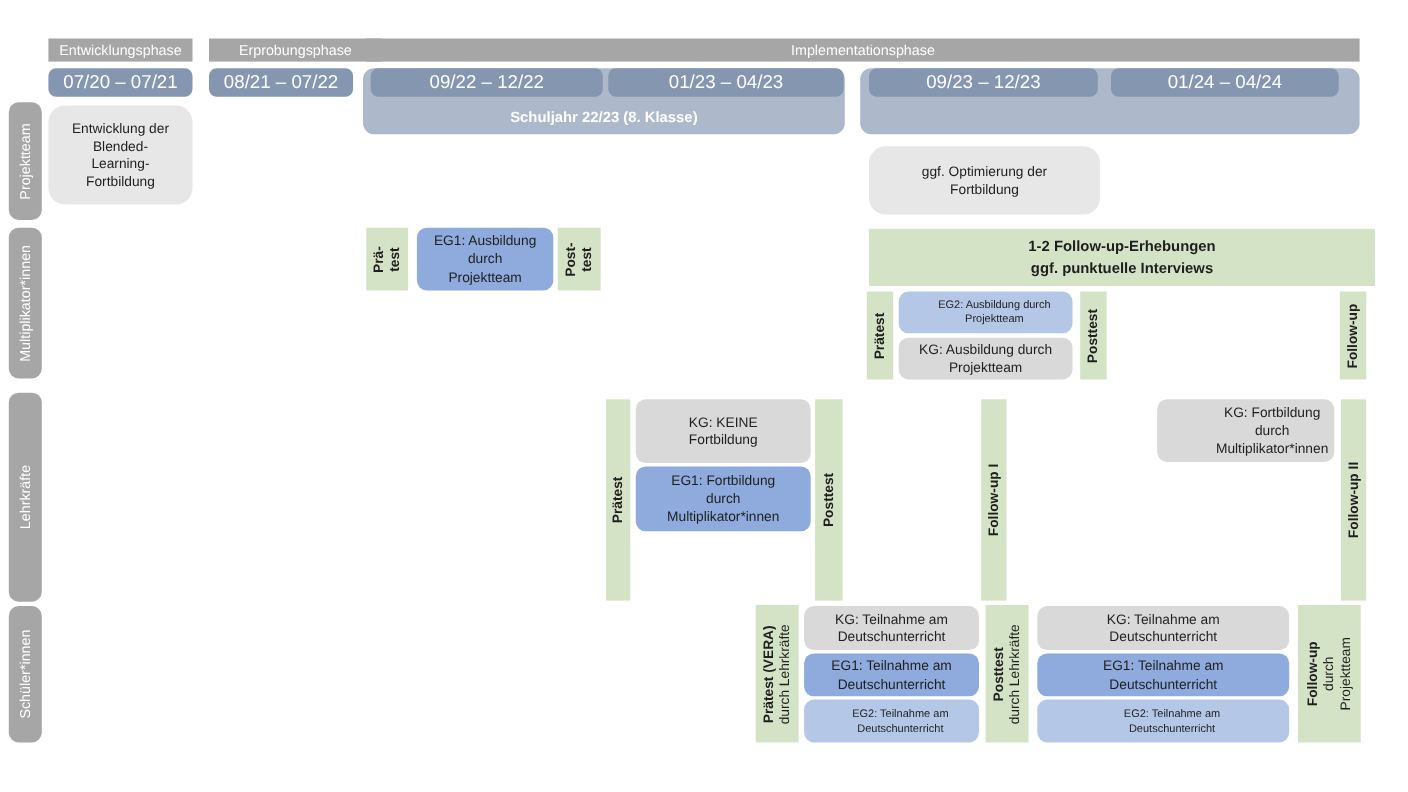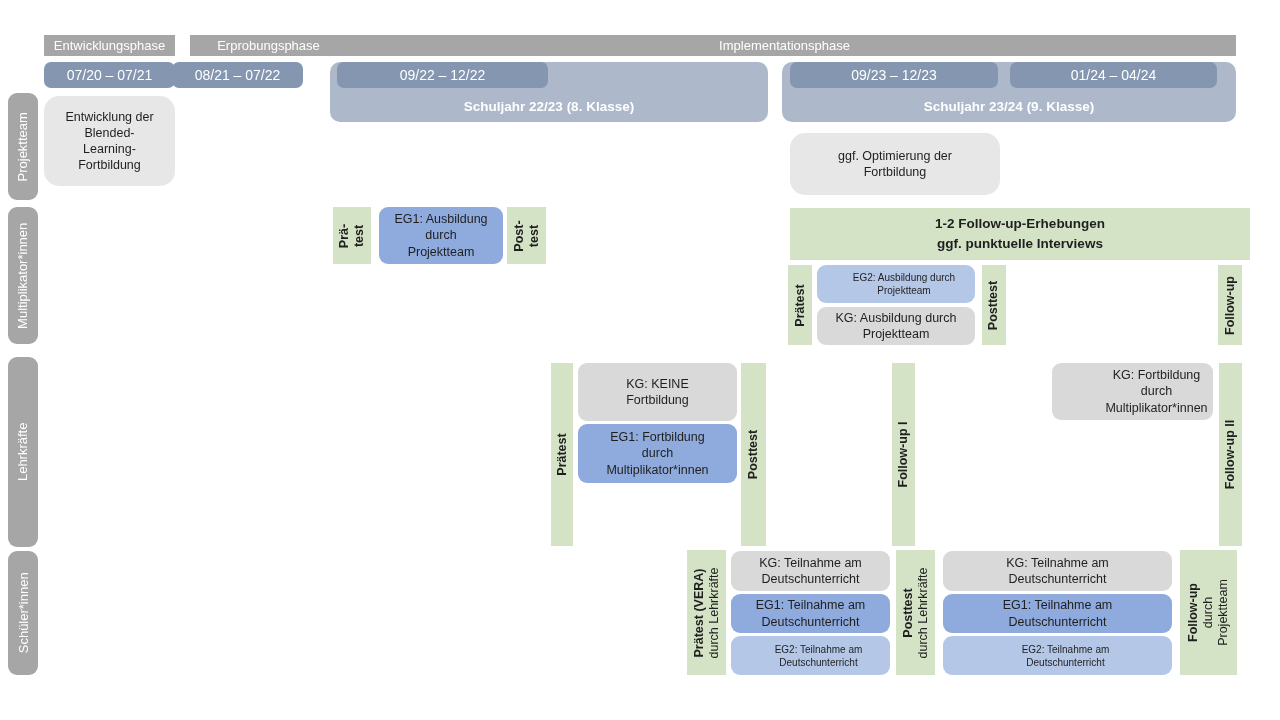--- a/index.html
+++ b/index.html
@@ -4,21 +4,21 @@
 <style>
   html,body{margin:0;padding:0;background:#fff;}
   .canvas{
     position:relative;width:1280px;height:720px;background:#ffffff;
     font-family:"Liberation Sans",sans-serif;color:#1f1f1f;overflow:hidden;
   }
   .abs{position:absolute;box-sizing:border-box;}
   .center{display:flex;align-items:center;justify-content:center;text-align:center;}
   .pre{white-space:pre-line;}
   .phase-header{background:var(--phase_header);color:#ffffff;font-size:13px;}
-  .date-bar{background:var(--date_bar);color:#ffffff;font-size:14px;border-radius:7px;z-index:2;}
+  .date-bar{background:var(--date_bar);color:#ffffff;font-size:17px;border-radius:7px;z-index:2;}
   .year-band{background:var(--year_band);border-radius:10px;z-index:1;}
   .year-label{color:#ffffff;font-weight:bold;font-size:13.5px;z-index:2;}
   .row-label{background:var(--row_label);border-radius:9px;color:#ffffff;font-size:13px;}
   .neutral-box{background:var(--neutral_box);border-radius:15px;font-size:12.5px;line-height:1.3;}
   .kg-box{background:var(--kg_box);border-radius:9px;font-size:12.5px;line-height:1.3;}
   .eg1-box{background:var(--eg1_box);border-radius:9px;font-size:12.5px;line-height:1.3;}
   .eg2-box{background:var(--eg2_box);border-radius:9px;font-size:10px;line-height:1.3;padding-left:16px;}
   .green{background:var(--green);font-size:12.5px;}
   .green-banner{background:var(--green);font-weight:bold;font-size:13.5px;line-height:1.45;}
   .vtext{transform:rotate(-90deg);white-space:nowrap;text-align:center;line-height:1.2;}
@@ -31,25 +31,25 @@
 
 <div class="canvas">
 
   <div class="abs center phase-header" style="left:44px;top:35px;width:131px;height:21px;">Entwicklungsphase</div>
   <div class="abs center phase-header" style="left:190px;top:35px;width:157px;height:21px;">Erprobungsphase</div>
   <div class="abs center phase-header" style="left:333px;top:35px;width:903px;height:21px;">Implementationsphase</div>
 
   <div class="abs year-band" style="left:330px;top:62px;width:438px;height:60px;"></div>
   <div class="abs year-band" style="left:782px;top:62px;width:454px;height:60px;"></div>
   <div class="abs center year-label" style="left:330px;top:94px;width:438px;height:24px;">Schuljahr 22/23 (8. Klasse)</div>
-  <div class="abs center year-label" style="left:782px;top:94px;width:454px;height:24px;">Schuljahr 23/24 (9. Klasse)</div>
 
   <div class="abs center date-bar" style="left:44px;top:62px;width:131px;height:26px;">07/20 – 07/21</div>
-  <div class="abs center date-bar" style="left:172px;top:62px;width:131px;height:26px;">08/21 – 07/22</div>
+  <div class="abs center date-bar" style="left:190px;top:62px;width:131px;height:26px;">08/21 – 07/22</div>
   <div class="abs center date-bar" style="left:337px;top:62px;width:211px;height:26px;">09/22 – 12/22</div>
+  <div class="abs center date-bar" style="left:553px;top:62px;width:214px;height:26px;">01/23 – 04/23</div>
   <div class="abs center date-bar" style="left:790px;top:62px;width:208px;height:26px;">09/23 – 12/23</div>
   <div class="abs center date-bar" style="left:1010px;top:62px;width:207px;height:26px;">01/24 – 04/24</div>
 
   <div class="abs center row-label" style="left:8px;top:93px;width:30px;height:107px;">
     <div class="vtext">Projektteam</div>
   </div>
   <div class="abs center row-label" style="left:8px;top:207px;width:30px;height:137px;">
     <div class="vtext">Multiplikator*innen</div>
   </div>
   <div class="abs center row-label" style="left:8px;top:357px;width:30px;height:190px;">

